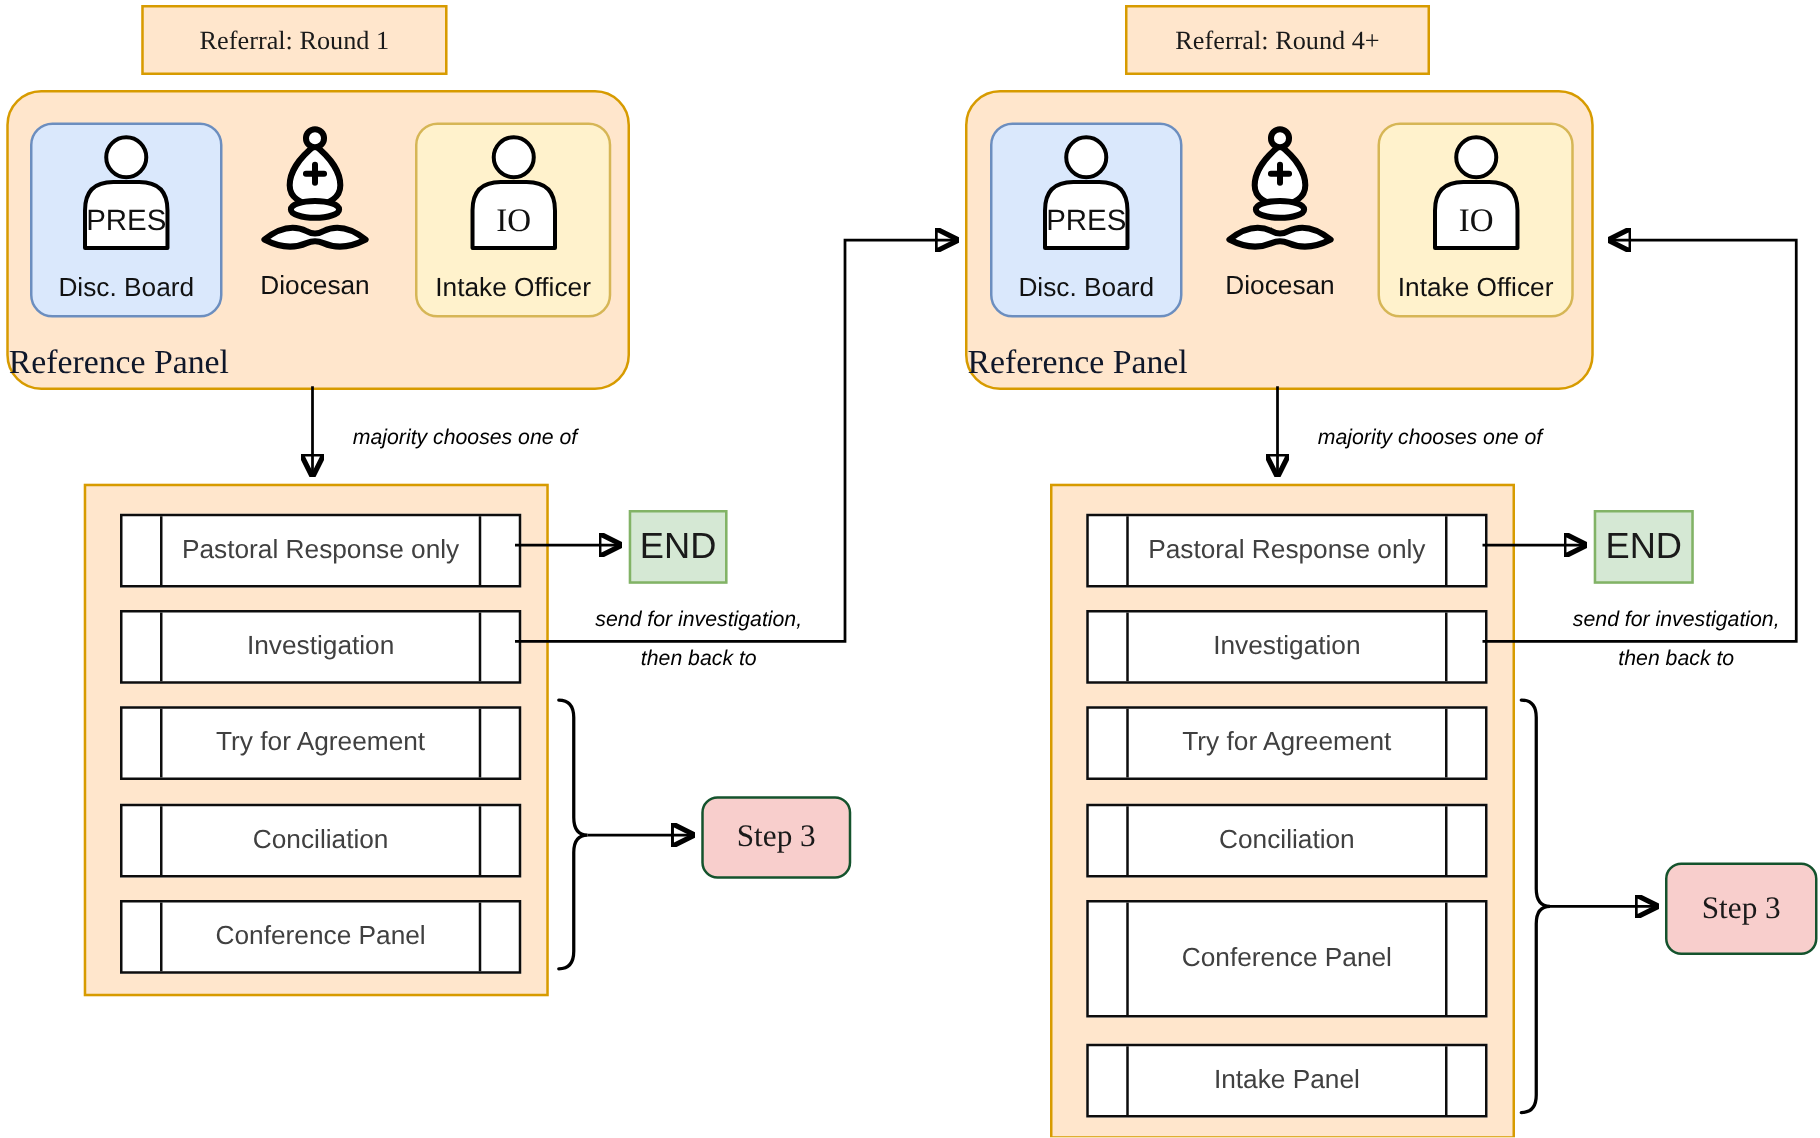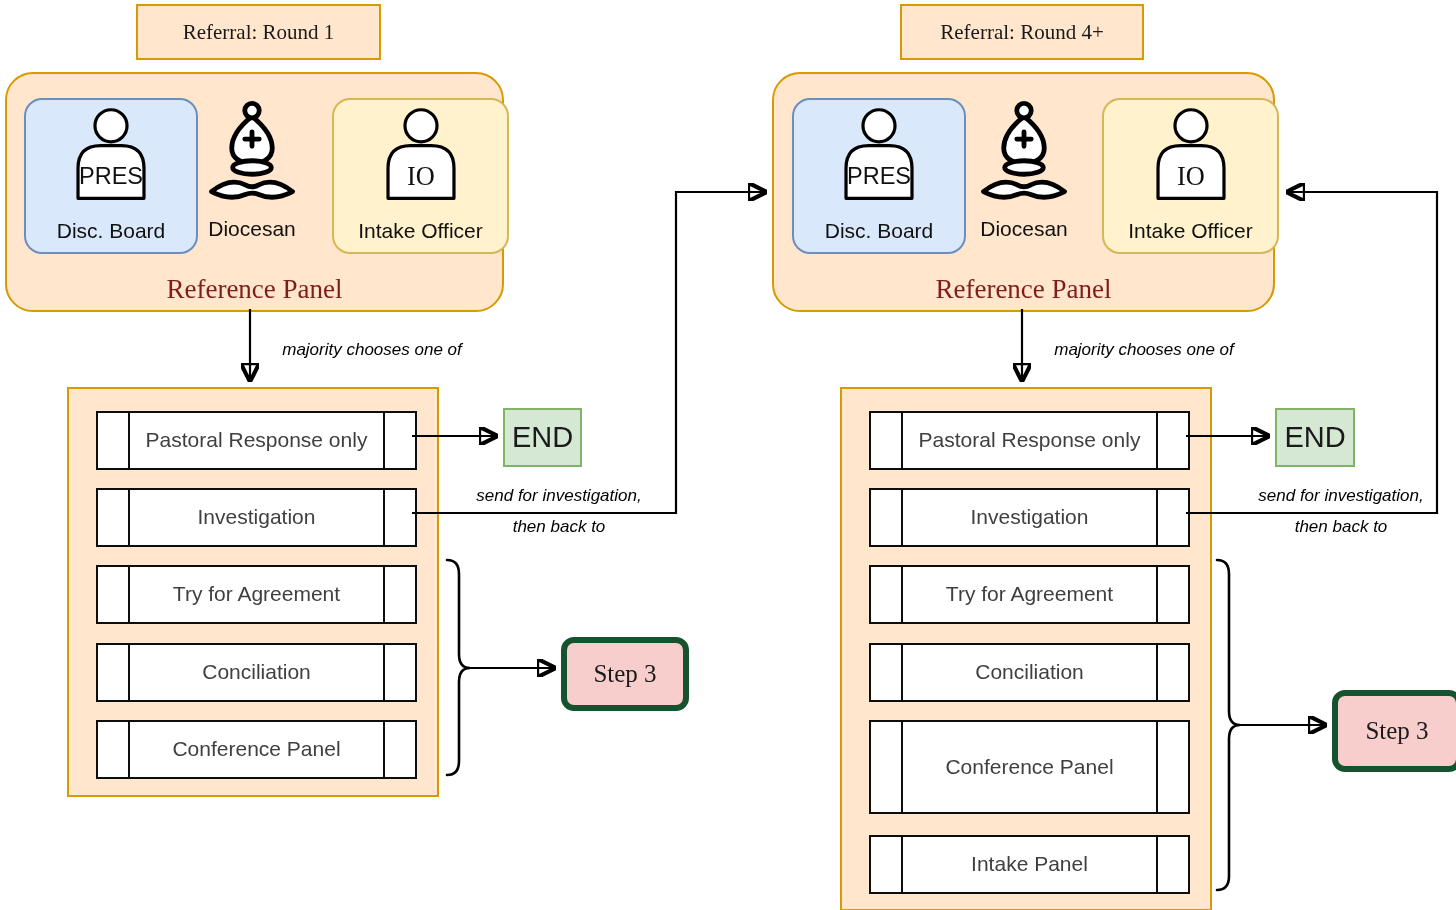--- a/index.html
+++ b/index.html
@@ -4,57 +4,57 @@
 <style>
   html,body{margin:0;padding:0;background:#ffffff;}
   .canvas{position:relative;width:1456px;height:910px;background:#fff;overflow:hidden;
           font-family:"Liberation Sans","DejaVu Sans",sans-serif;color:#111;}
 
   .tbox{position:absolute;background:#ffe6cc;border:2px solid #d79b00;
         display:flex;align-items:center;justify-content:center;
         font-family:"Liberation Serif","DejaVu Serif",serif;font-size:21px;color:#1a1a1a;}
 
   .panel{position:absolute;background:#ffe6cc;border:2px solid #d79b00;border-radius:28px;}
-  .plabel{position:absolute;bottom:5px;left:0;width:100%;text-align:center;
-          font-family:"Liberation Serif","DejaVu Serif",serif;font-size:27px;color:#7f1d1d;}
+  .plabel{position:absolute;bottom:5px;left:0;width:100%;
+          font-family:"Liberation Serif","DejaVu Serif",serif;font-size:27px;color:#0f172a;}
 
   .member{position:absolute;border-radius:18px;}
-  .member.filled{border:2px solid;padding-left:20px;}
+  .member.filled{border:2px solid;}
   .member svg{position:absolute;left:50%;transform:translateX(-50%);}
   .mlabel{position:absolute;bottom:9px;left:0;width:100%;text-align:center;font-size:21px;color:#111;}
   .badge{font-family:"Liberation Sans",sans-serif;font-size:25px;fill:#111;}
   .badge.io{font-family:"Liberation Serif","DejaVu Serif",serif;font-size:28px;}
 
   .opts{position:absolute;background:#ffe6cc;border:2px solid #d79b00;}
   .row{position:absolute;left:27px;width:317px;height:55px;background:#fff;border:2px solid #0d0d0d;
        display:flex;flex-direction:column;align-items:center;justify-content:center;
        font-size:21px;color:#404040;line-height:1.25;}
   .row::before,.row::after{content:"";position:absolute;top:0;bottom:0;width:2px;background:#0d0d0d;}
   .row::before{left:30px;} .row::after{right:30px;}
   .row .note{font-style:italic;}
 
   .endbox{position:absolute;background:#d5e8d4;border:2px solid #82b366;
           display:flex;align-items:center;justify-content:center;font-size:29px;color:#1a1a1a;}
-  .step{position:absolute;background:#f8cecc;border:6px solid #14532d;border-radius:13px;
+  .step{position:absolute;background:#f8cecc;border:2px solid #14532d;border-radius:13px;
         display:flex;align-items:center;justify-content:center;
         font-family:"Liberation Serif","DejaVu Serif",serif;font-size:25px;color:#1a1a1a;}
 
   .ann{position:absolute;font-style:italic;font-size:17px;text-align:center;color:#000;}
 
   .wires{position:absolute;left:0;top:0;pointer-events:none;}
   .wires path,.wires line{stroke:#000;stroke-width:2.2;fill:none;}
   .wires .brace{stroke-width:2.6;stroke-linecap:round;}
   .icon-stroke{stroke:#000;fill:#fff;stroke-linejoin:round;stroke-linecap:round;}
 </style>
 </head>
 <body>
 
 <div class="canvas">
 
-  <div class="tbox" style="left:136px;top:4px;width:241px;height:52px">Referral: Round 1</div>
+  <div class="tbox" style="left:113px;top:4px;width:241px;height:52px">Referral: Round 1</div>
 
   <div class="panel" style="left:5px;top:72px;width:495px;height:236px">
     <div class="member filled" style="left:17px;top:24px;width:150px;height:152px;background:#dae8fc;border-color:#6c8ebf">
       <svg width="96" height="98" viewBox="0 0 100 104" style="top:6px">
         <circle class="icon-stroke" cx="50" cy="21" r="17" stroke-width="3.4"></circle>
         <path class="icon-stroke" d="M15,98 L15,66 Q15,42 39,42 L61,42 Q85,42 85,66 L85,98 Z" stroke-width="3.4"></path>
         <text class="badge" x="50" y="83" text-anchor="middle">PRES</text>
       </svg>
       <div class="mlabel">Disc. Board</div>
     </div>

